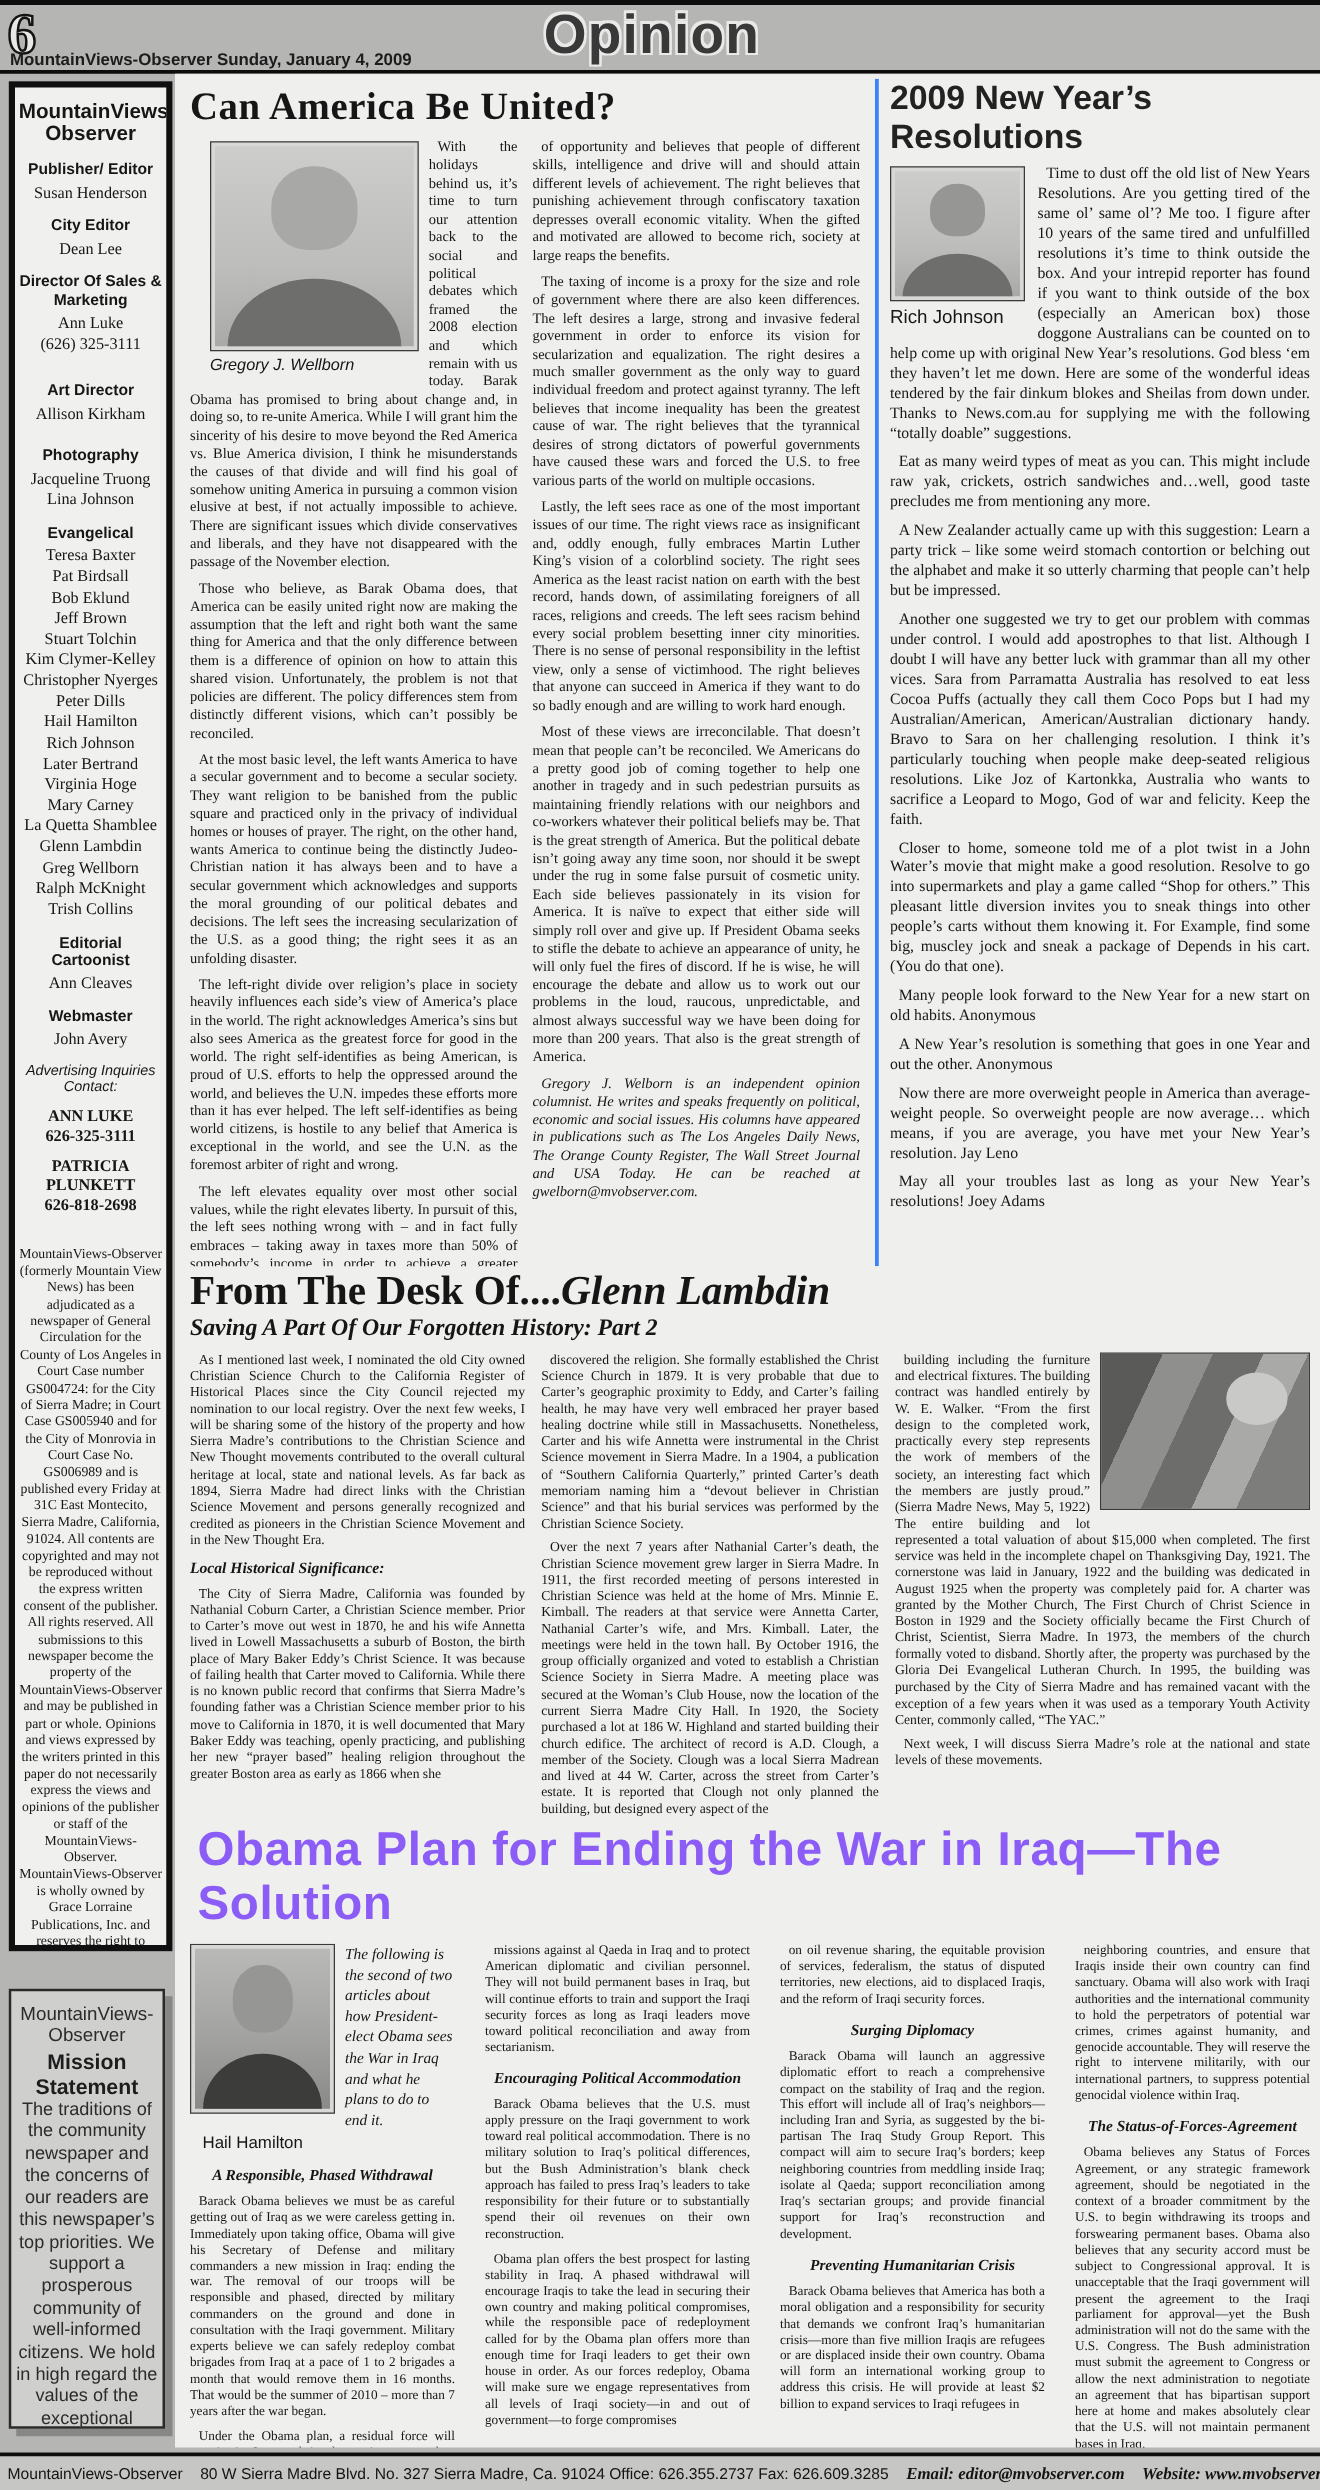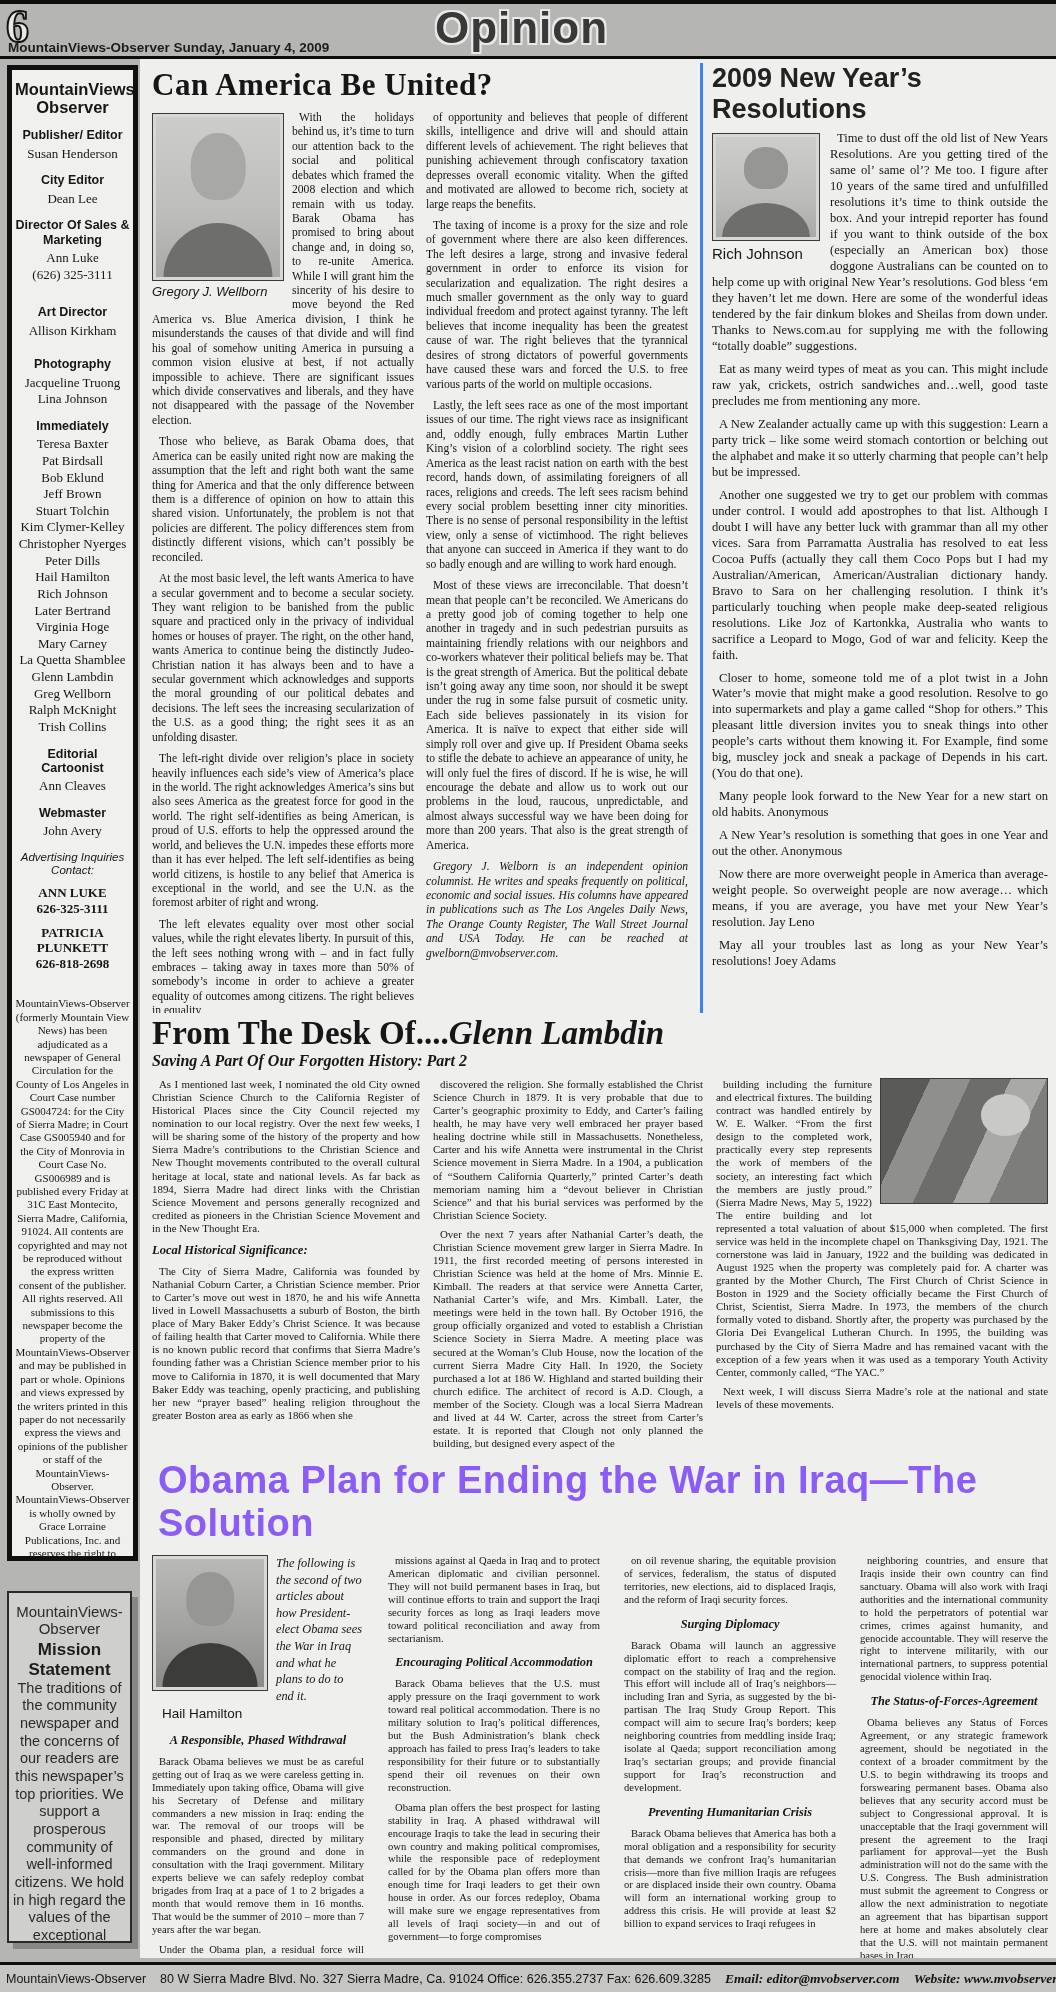--- a/index.html
+++ b/index.html
@@ -61,21 +61,21 @@
   .art-united { width:552px; flex:none; padding:2px 8px 0 4px; }
   .art-united h2 {
     font-family:"Liberation Serif", serif; font-size:31px; font-weight:bold; letter-spacing:.5px;
     margin:2px 0 8px;
   }
   .two-col { display:flex; gap:12px; }
   .colU { width:262px; flex:none; }
   .bodytext { font-size:11.6px; line-height:1.245; text-align:justify; }
   .bodytext p { margin:0 0 7px; text-indent:7px; }
 
-  .float-photo { float:left; width:132px; margin:2px 8px 2px 0; }
+  .float-photo { float:left; width:167px; margin:2px 8px 2px 16px; }
   .photo-frame { border:1px solid #3a3a3a; background:#d8d8d6; padding:3px; }
   .portrait { position:relative; overflow:hidden; background:linear-gradient(180deg,#cdcdcb 0%,#bdbdbb 60%,#a9a9a7 100%); }
   .portrait::before { content:""; position:absolute; top:10%; left:50%; transform:translateX(-50%); width:44%; height:42%;
     border-radius:48% 48% 42% 42%; background:#969694; }
   .portrait::after { content:""; position:absolute; bottom:-2%; left:50%; transform:translateX(-50%); width:88%; height:36%;
     border-radius:50% 50% 0 0 / 95% 95% 0 0; background:#6e6e6c; }
   .portrait.dark { background:linear-gradient(180deg,#b9b9b7 0%,#a2a2a0 55%,#8a8a88 100%); }
   .portrait.dark::after { background:#3c3c3a; }
   .portrait.light::before { background:#a8a8a6; }
   .scene { background:
@@ -87,21 +87,21 @@
 
   .art-res { flex:1; border-left:3px solid #3b82f6; padding:0 2px 0 9px; }
   .art-res h2 { font-family:"Liberation Sans", sans-serif; font-weight:bold; font-size:27px; letter-spacing:0; margin:0 0 6px; color:#222; }
   .res-photo { float:left; width:108px; margin:2px 10px 0 0; }
   .art-res .bodytext { font-size:12.6px; line-height:1.27; }
 
   
   .art-desk { height:440px; padding:4px 2px 0 4px; overflow:hidden; }
   .art-desk h2 { font-family:"Liberation Serif", serif; font-weight:bold; font-size:33px; line-height:1; }
   .art-desk h2 em { font-style:italic; }
-  .art-desk h3 { font-family:"Liberation Serif", serif; font-weight:bold; font-style:italic; font-size:16px; margin:2px 0 8px; }
+  .art-desk h3 { font-family:"Liberation Serif", serif; font-weight:bold; font-style:italic; font-size:19px; margin:2px 0 8px; }
   .three-col { display:flex; gap:13px; }
   .colD1 { width:268px; flex:none; }
   .colD2 { width:270px; flex:none; }
   .colD3 { flex:1; }
   .art-desk .bodytext { font-size:10.9px; line-height:1.2; }
   .art-desk .bodytext p { margin-bottom:6px; }
   .subhead-ital { font-weight:bold; font-style:italic; font-size:12.5px; margin:8px 0 7px; text-align:left; }
   .desk-photo { float:right; width:168px; height:126px; margin:0 0 5px 8px; border:1px solid #3a3a3a; }
 
   
@@ -171,21 +171,21 @@
             </div>
         </div>
         <div class="role" style="margin-top:18px;">
           <div class="role-label">Photography</div>
           <div>
               <div class="role-name">Jacqueline Truong</div>
               <div class="role-name">Lina Johnson</div>
             </div>
         </div>
         <div class="role">
-          <div class="role-label">Immediately</div>
+          <div class="role-label">Evangelical</div>
           <div>
               <div class="role-name">Teresa Baxter</div>
               <div class="role-name">Pat Birdsall</div>
               <div class="role-name">Bob Eklund</div>
               <div class="role-name">Jeff Brown</div>
               <div class="role-name">Stuart Tolchin</div>
               <div class="role-name">Kim Clymer-Kelley</div>
               <div class="role-name">Christopher  Nyerges</div>
               <div class="role-name">Peter Dills</div>
               <div class="role-name">Hail Hamilton</div>

